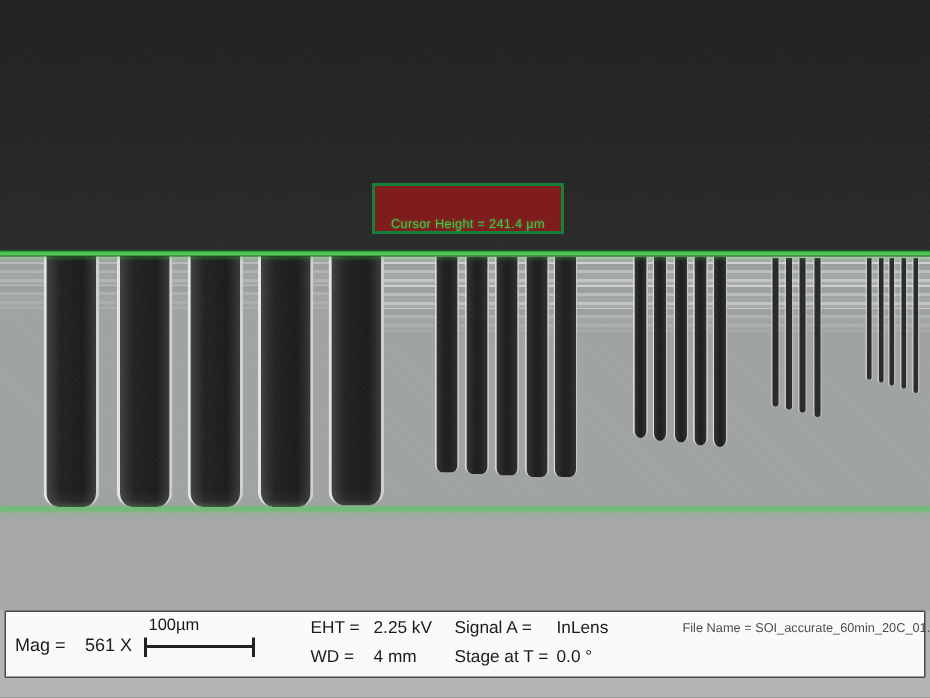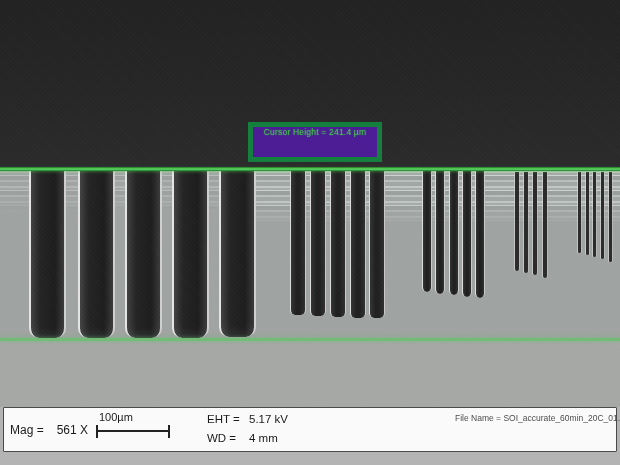--- a/index.html
+++ b/index.html
@@ -35,21 +35,21 @@
                box-shadow:-1px 0 0 rgba(225,225,225,.55),1px 0 0 rgba(215,215,215,.4);}
 
   .cursor-line{position:absolute;left:0;width:620px;z-index:30;}
   .cursor-line.top{top:167px;height:4px;
       background:linear-gradient(180deg,#1e6f23,#4cc353 35%,#55ca5a 65%,#1e6f23);
       box-shadow:0 1px 3px rgba(70,190,80,.45);}
   .cursor-line.bottom{top:338px;height:3px;background:rgba(108,192,114,.9);
       box-shadow:0 0 4px rgba(108,192,114,.7);}
 
   .cursor-box{position:absolute;left:248px;top:122px;width:124px;height:30px;z-index:40;
-      background:#4c1d95;border:5px solid #15803d;display:flex;align-items:flex-start;justify-content:center;}
+      background:#7f1d1d;border:2px solid #15803d;display:flex;align-items:flex-end;justify-content:center;}
   .cursor-box span{color:#43c74b;font-size:8.5px;letter-spacing:.2px;
       text-shadow:0 0 2px rgba(60,200,70,.6);white-space:nowrap;}
 
   
   .infobar{position:absolute;left:0;top:407px;width:620px;height:58px;background:#b4b4b4;}
   .infobox{position:absolute;left:3px;top:0;width:612px;height:43px;
            background:#fafafa;border:1px solid #4a4a4a;border-radius:1px;}
   .infobox .lbl,.infobox .val{color:#1a1a1a;}
   .mag-group{position:absolute;left:6px;top:0;height:43px;display:flex;align-items:center;gap:13px;font-size:12px;}
   .scalebar{position:absolute;left:92px;top:3px;width:74px;}
@@ -124,28 +124,38 @@
       <div class="scalebar">
         <div class="sb-label">100µm</div>
         <div class="sb-bar">
           <div class="sb-line"></div>
         </div>
       </div>
 
       <div class="col col-eht">
         <div class="row">
           <span class="lbl">EHT =</span>
-          <span class="val">5.17 kV</span>
+          <span class="val">2.25 kV</span>
         </div>
         <div class="row">
           <span class="lbl">WD =</span>
           <span class="val">4 mm</span>
         </div>
       </div>
 
+      <div class="col col-signal">
+        <div class="row">
+          <span class="lbl">Signal A =</span>
+          <span class="val">InLens</span>
+        </div>
+        <div class="row">
+          <span class="lbl">Stage at T =</span>
+          <span class="val">0.0 °</span>
+        </div>
+      </div>
 
       <div class="col col-date">
         <div class="file-row">File Name = SOI_accurate_60min_20C_01.tif</div>
       </div>
 
     </div>
   </div>
 
 </div>
 

